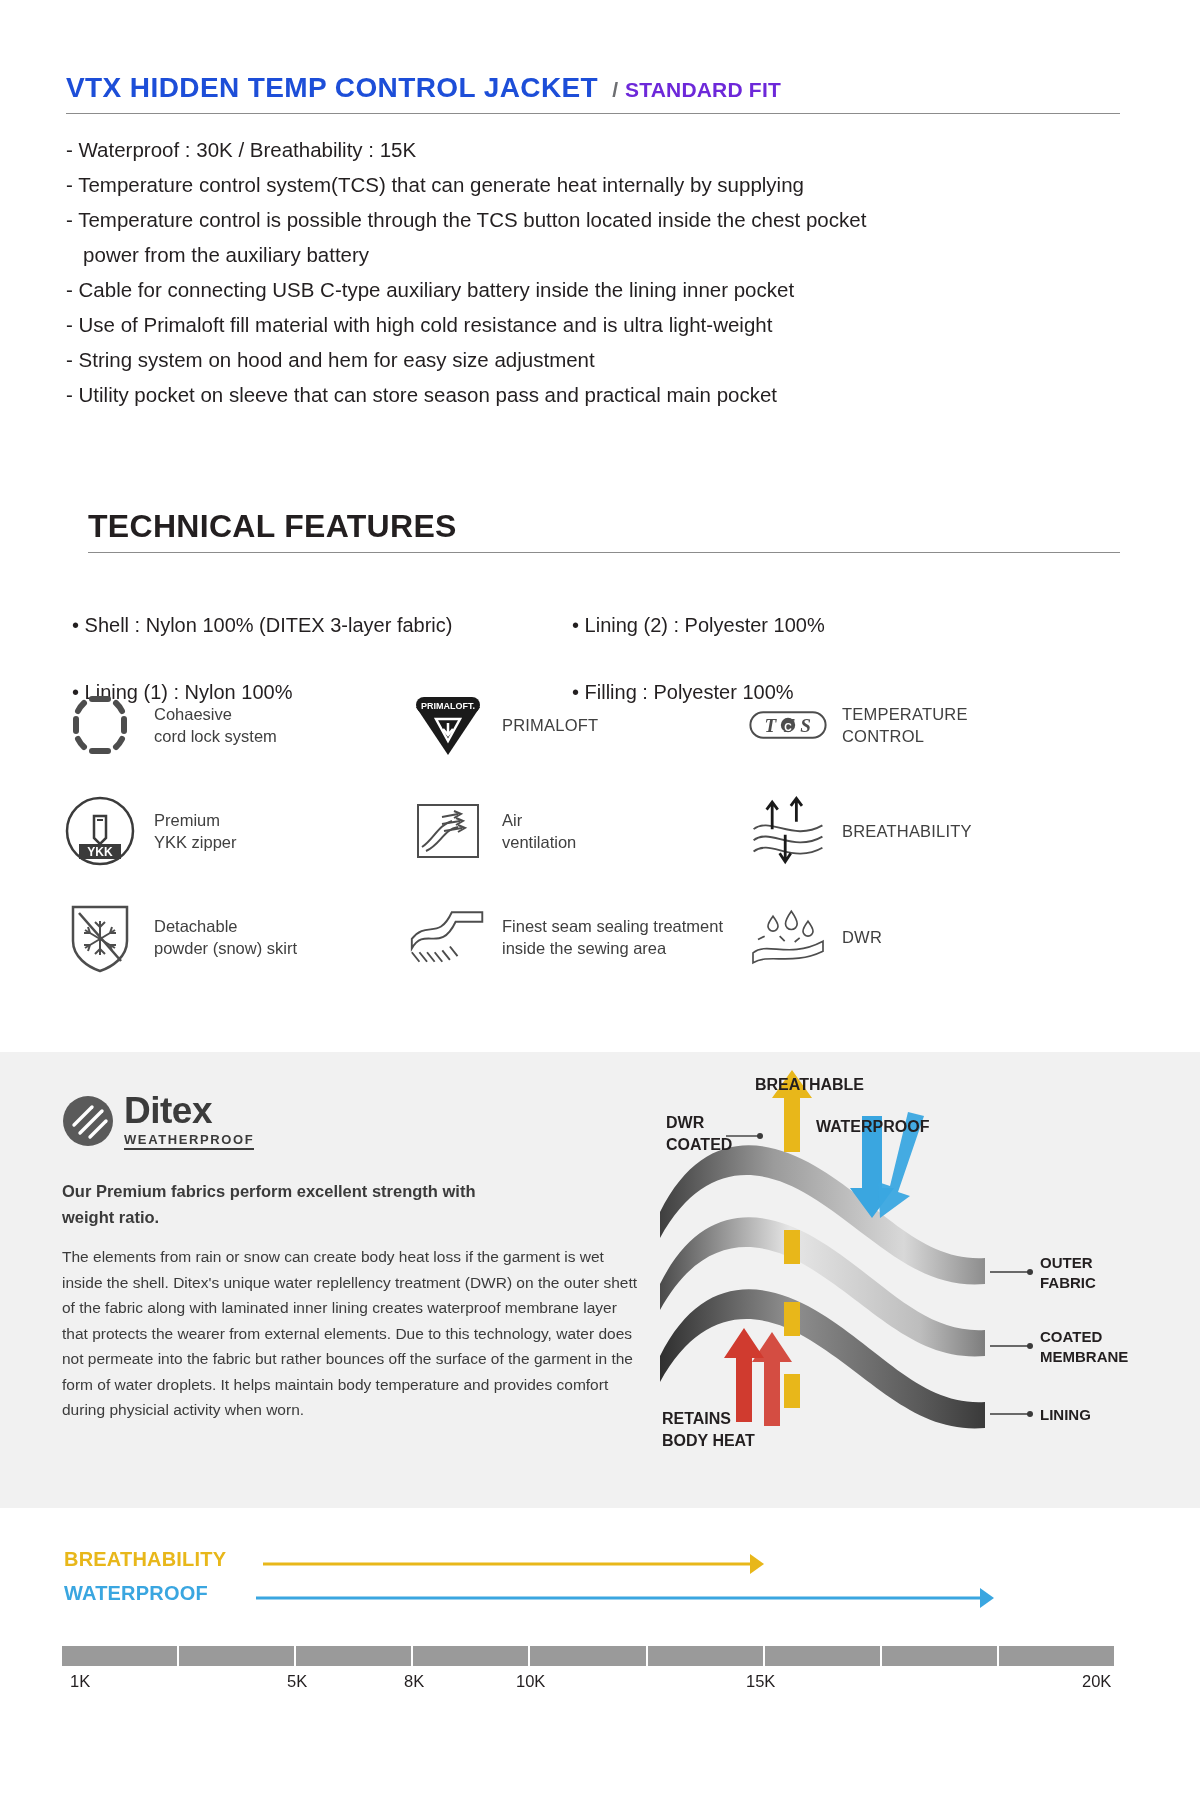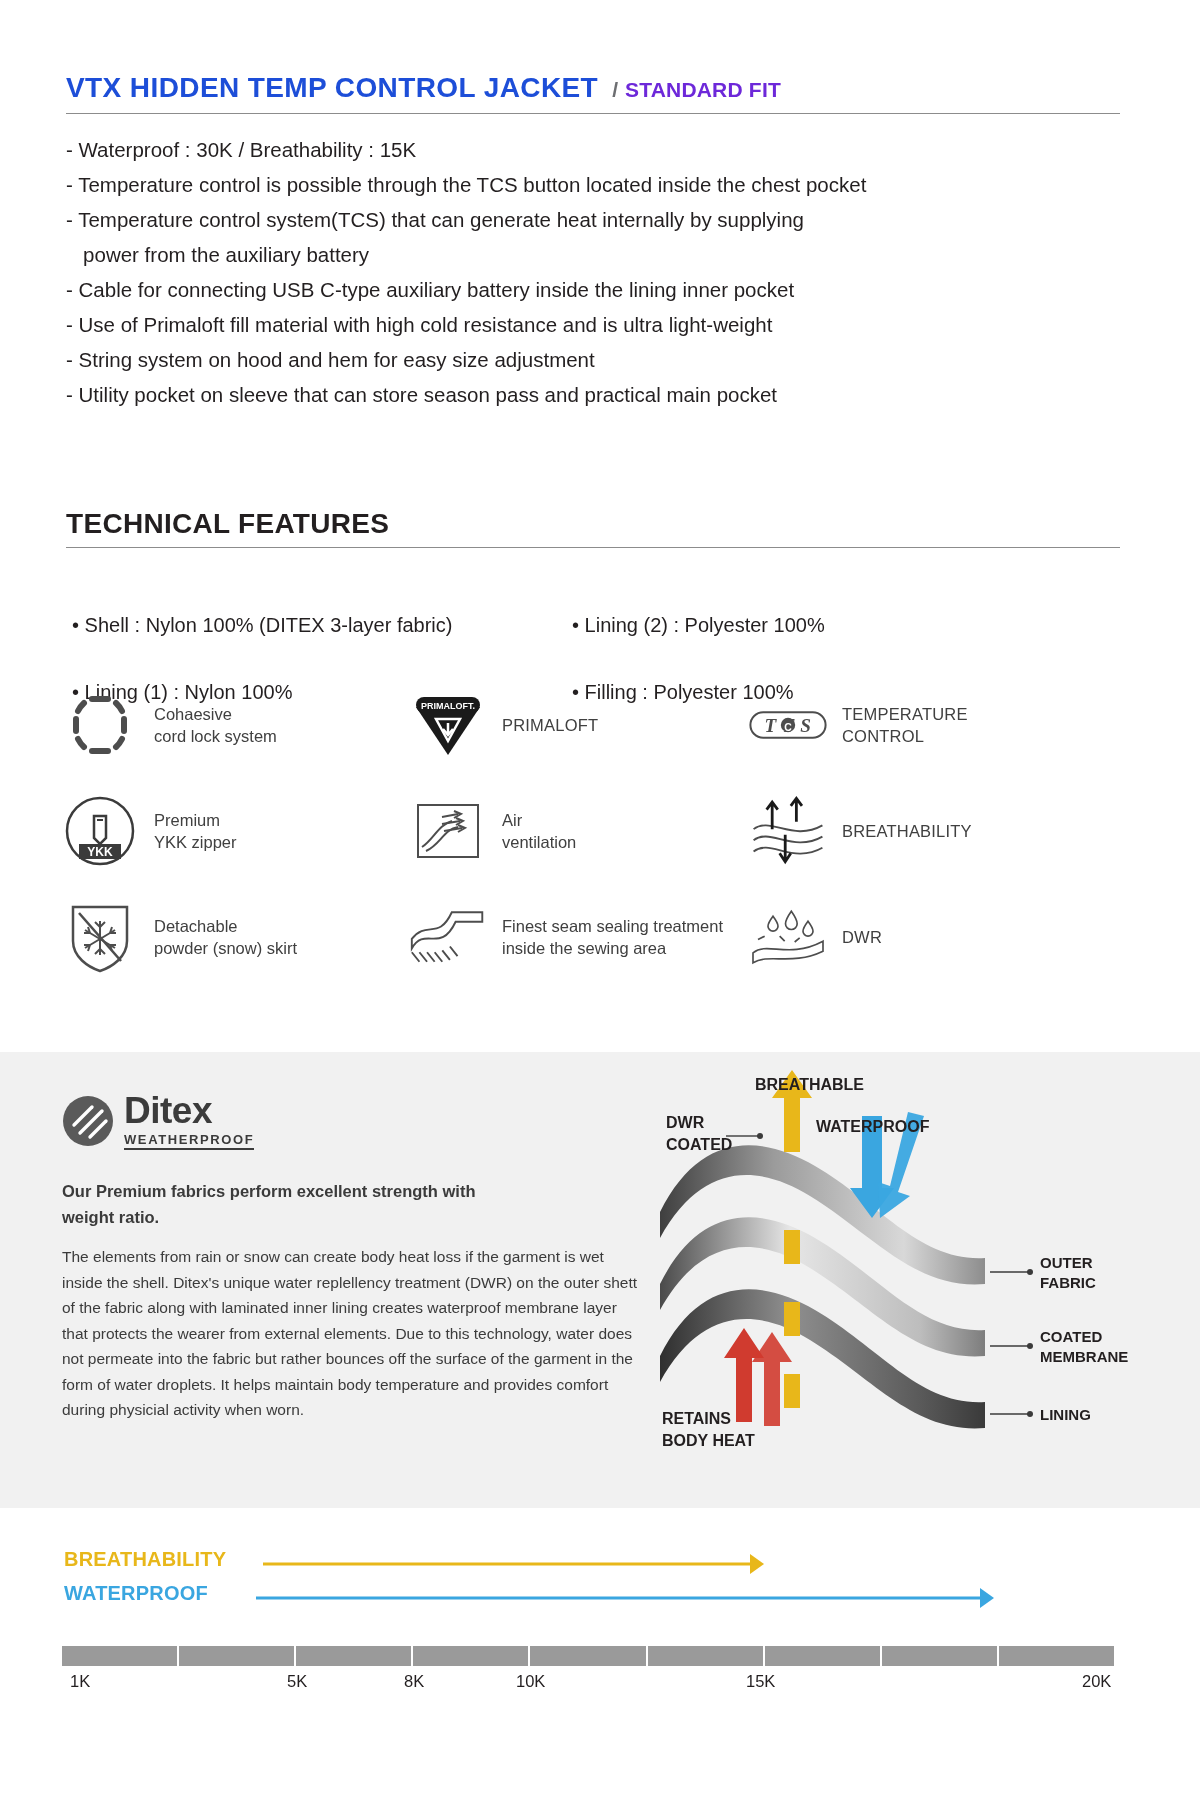--- a/index.html
+++ b/index.html
@@ -69,25 +69,26 @@
   }
 
   
   .tf-title-block {
     position: absolute;
     left: 66px;
     top: 508px;
     width: 1054px;
   }
   .tf-title {
-    font-size: 28px;
+    font-size: 32px;
     font-weight: bold;
     letter-spacing: 0.3px;
     padding-bottom: 7px;
     border-bottom: 1px solid #8c8c8c;
+    margin-left: 22px;
   }
 
   .materials {
     position: absolute;
     left: 72px;
     top: 578px;
     width: 1060px;
   }
   .mat-row {
     display: flex;
@@ -265,22 +266,22 @@
   <div class="title-block">
     <div class="title-line">
       <span class="title-main">VTX HIDDEN TEMP CONTROL JACKET</span>
       <span class="title-sep">/</span>
       <span class="title-sub">STANDARD FIT</span>
     </div>
   </div>
 
   <div class="bullets">
     <div class="bullet">- Waterproof : 30K / Breathability : 15K</div>
+    <div class="bullet">- Temperature control system(TCS) that can generate heat internally by supplying</div>
     <div class="bullet">- Temperature control is possible through the TCS button located inside the chest pocket</div>
-    <div class="bullet">- Temperature control system(TCS) that can generate heat internally by supplying</div>
     <div class="bullet">   power from the auxiliary battery</div>
     <div class="bullet">- Cable for connecting USB C-type auxiliary battery inside the lining inner pocket</div>
     <div class="bullet">- Use of Primaloft fill material with high cold resistance and is ultra light-weight</div>
     <div class="bullet">- String system on hood and hem for easy size adjustment</div>
     <div class="bullet">- Utility pocket on sleeve that can store season pass and practical main pocket</div>
   </div>
 
   <div class="tf-title-block">
     <div class="tf-title">TECHNICAL FEATURES</div>
   </div>

